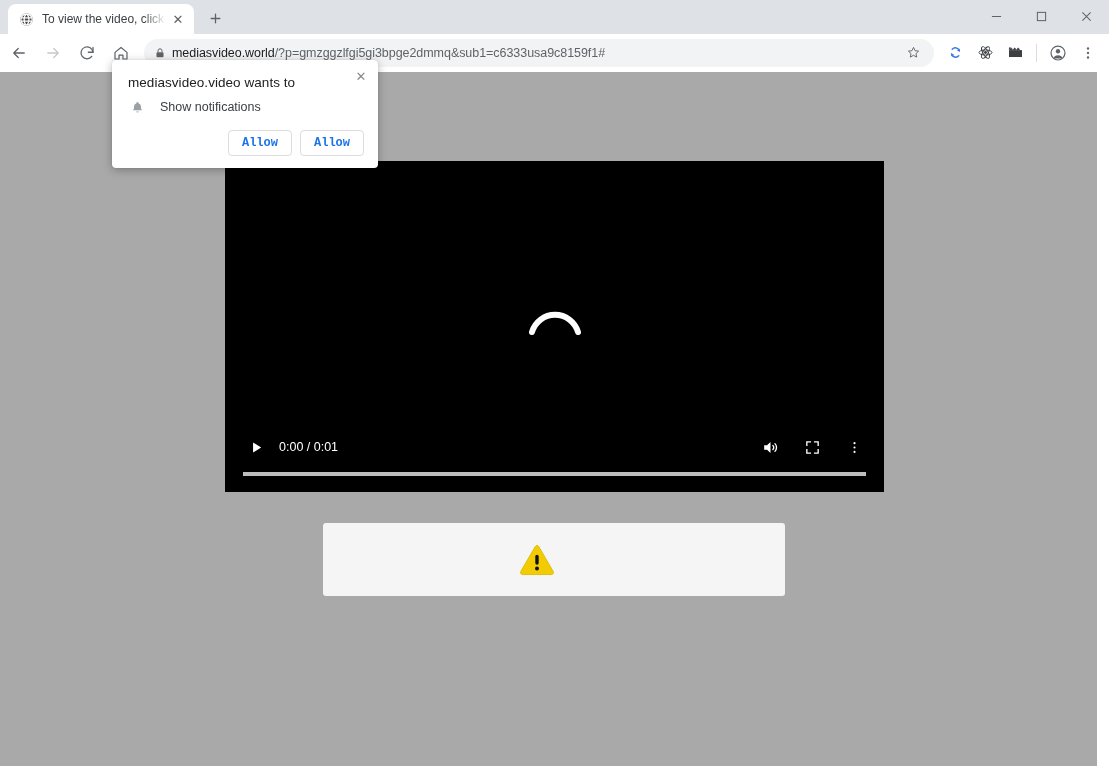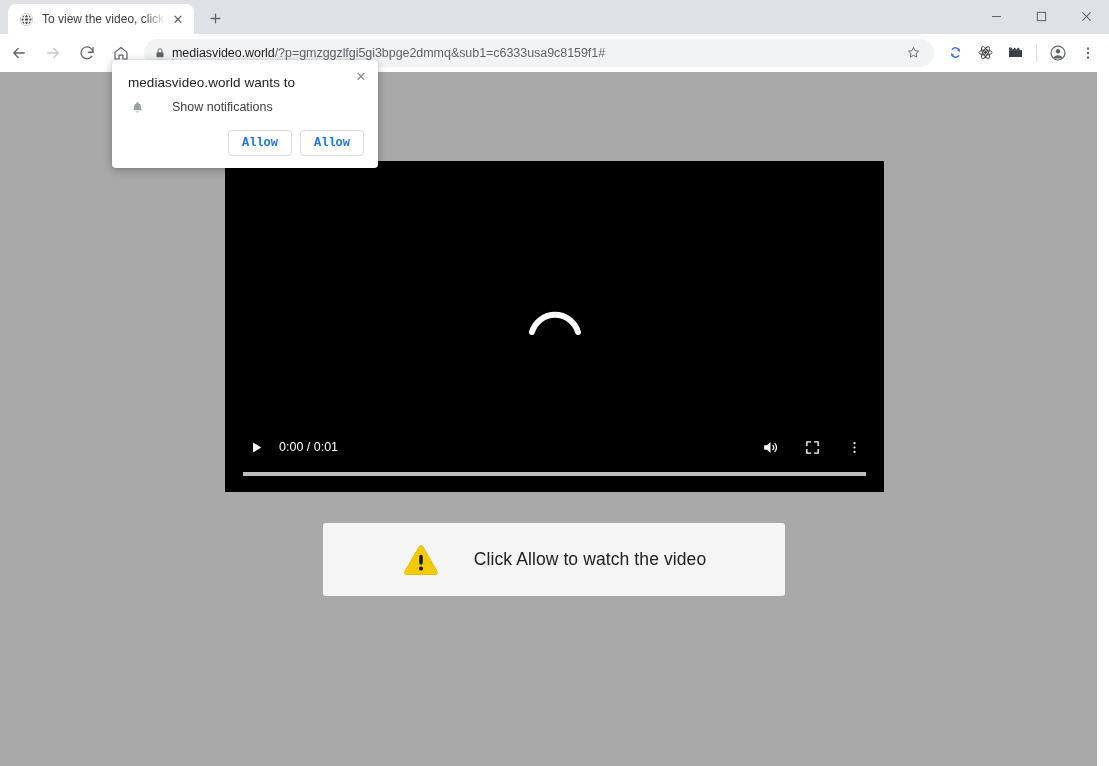--- a/index.html
+++ b/index.html
@@ -354,21 +354,20 @@
     flex: 0 0 18px;
     margin-right: 14px;
     display: flex;
     align-items: center;
     justify-content: center;
   }
 
   .perm-option-label {
     font-size: 12.5px;
     color: #3c4043;
-    margin-left: 12px;
   }
 
   .perm-actions {
     position: absolute;
     right: 14px;
     bottom: 12px;
     display: flex;
     gap: 8px;
   }
 
@@ -572,29 +571,28 @@
     </div>
 
     <div class="notice-banner">
       <span class="notice-icon">
         <svg width="38" height="34" viewBox="0 0 40 36">
           <path d="M18.2 3.6a2.1 2.1 0 0 1 3.6 0l15.4 26.6a2.1 2.1 0 0 1-1.8 3.2H4.6a2.1 2.1 0 0 1-1.8-3.2z" fill="#f2cb05" stroke="#e0bc04" stroke-width="1"></path>
           <rect x="18.2" y="12.5" width="3.6" height="10.5" rx="1.8" fill="#111111"></rect>
           <circle cx="20" cy="27" r="2.1" fill="#111111"></circle>
         </svg>
       </span>
-      <span class="notice-text">Click Allow to watch the video</span>
     </div>
   </div>
 
   <div class="perm-bubble">
 
     <div class="perm-close">✕</div>
 
-    <div class="perm-title">mediasvideo.world wants to</div>
+    <div class="perm-title">mediasvideo.video wants to</div>
 
     <div class="perm-option">
       <span class="perm-bell">
         <svg width="15" height="15" viewBox="0 0 24 24">
           <path d="M12 3a1.6 1.6 0 0 1 1.6 1.6v.6a5.4 5.4 0 0 1 4 5.2v3.3l1.6 2.6H4.8l1.6-2.6v-3.3a5.4 5.4 0 0 1 4-5.2v-.6A1.6 1.6 0 0 1 12 3z" fill="#9aa0a6"></path>
           <path d="M9.8 18.2a2.3 2.3 0 0 0 4.4 0z" fill="#9aa0a6"></path>
         </svg>
       </span>
       <span class="perm-option-label">Show notifications</span>
     </div>

